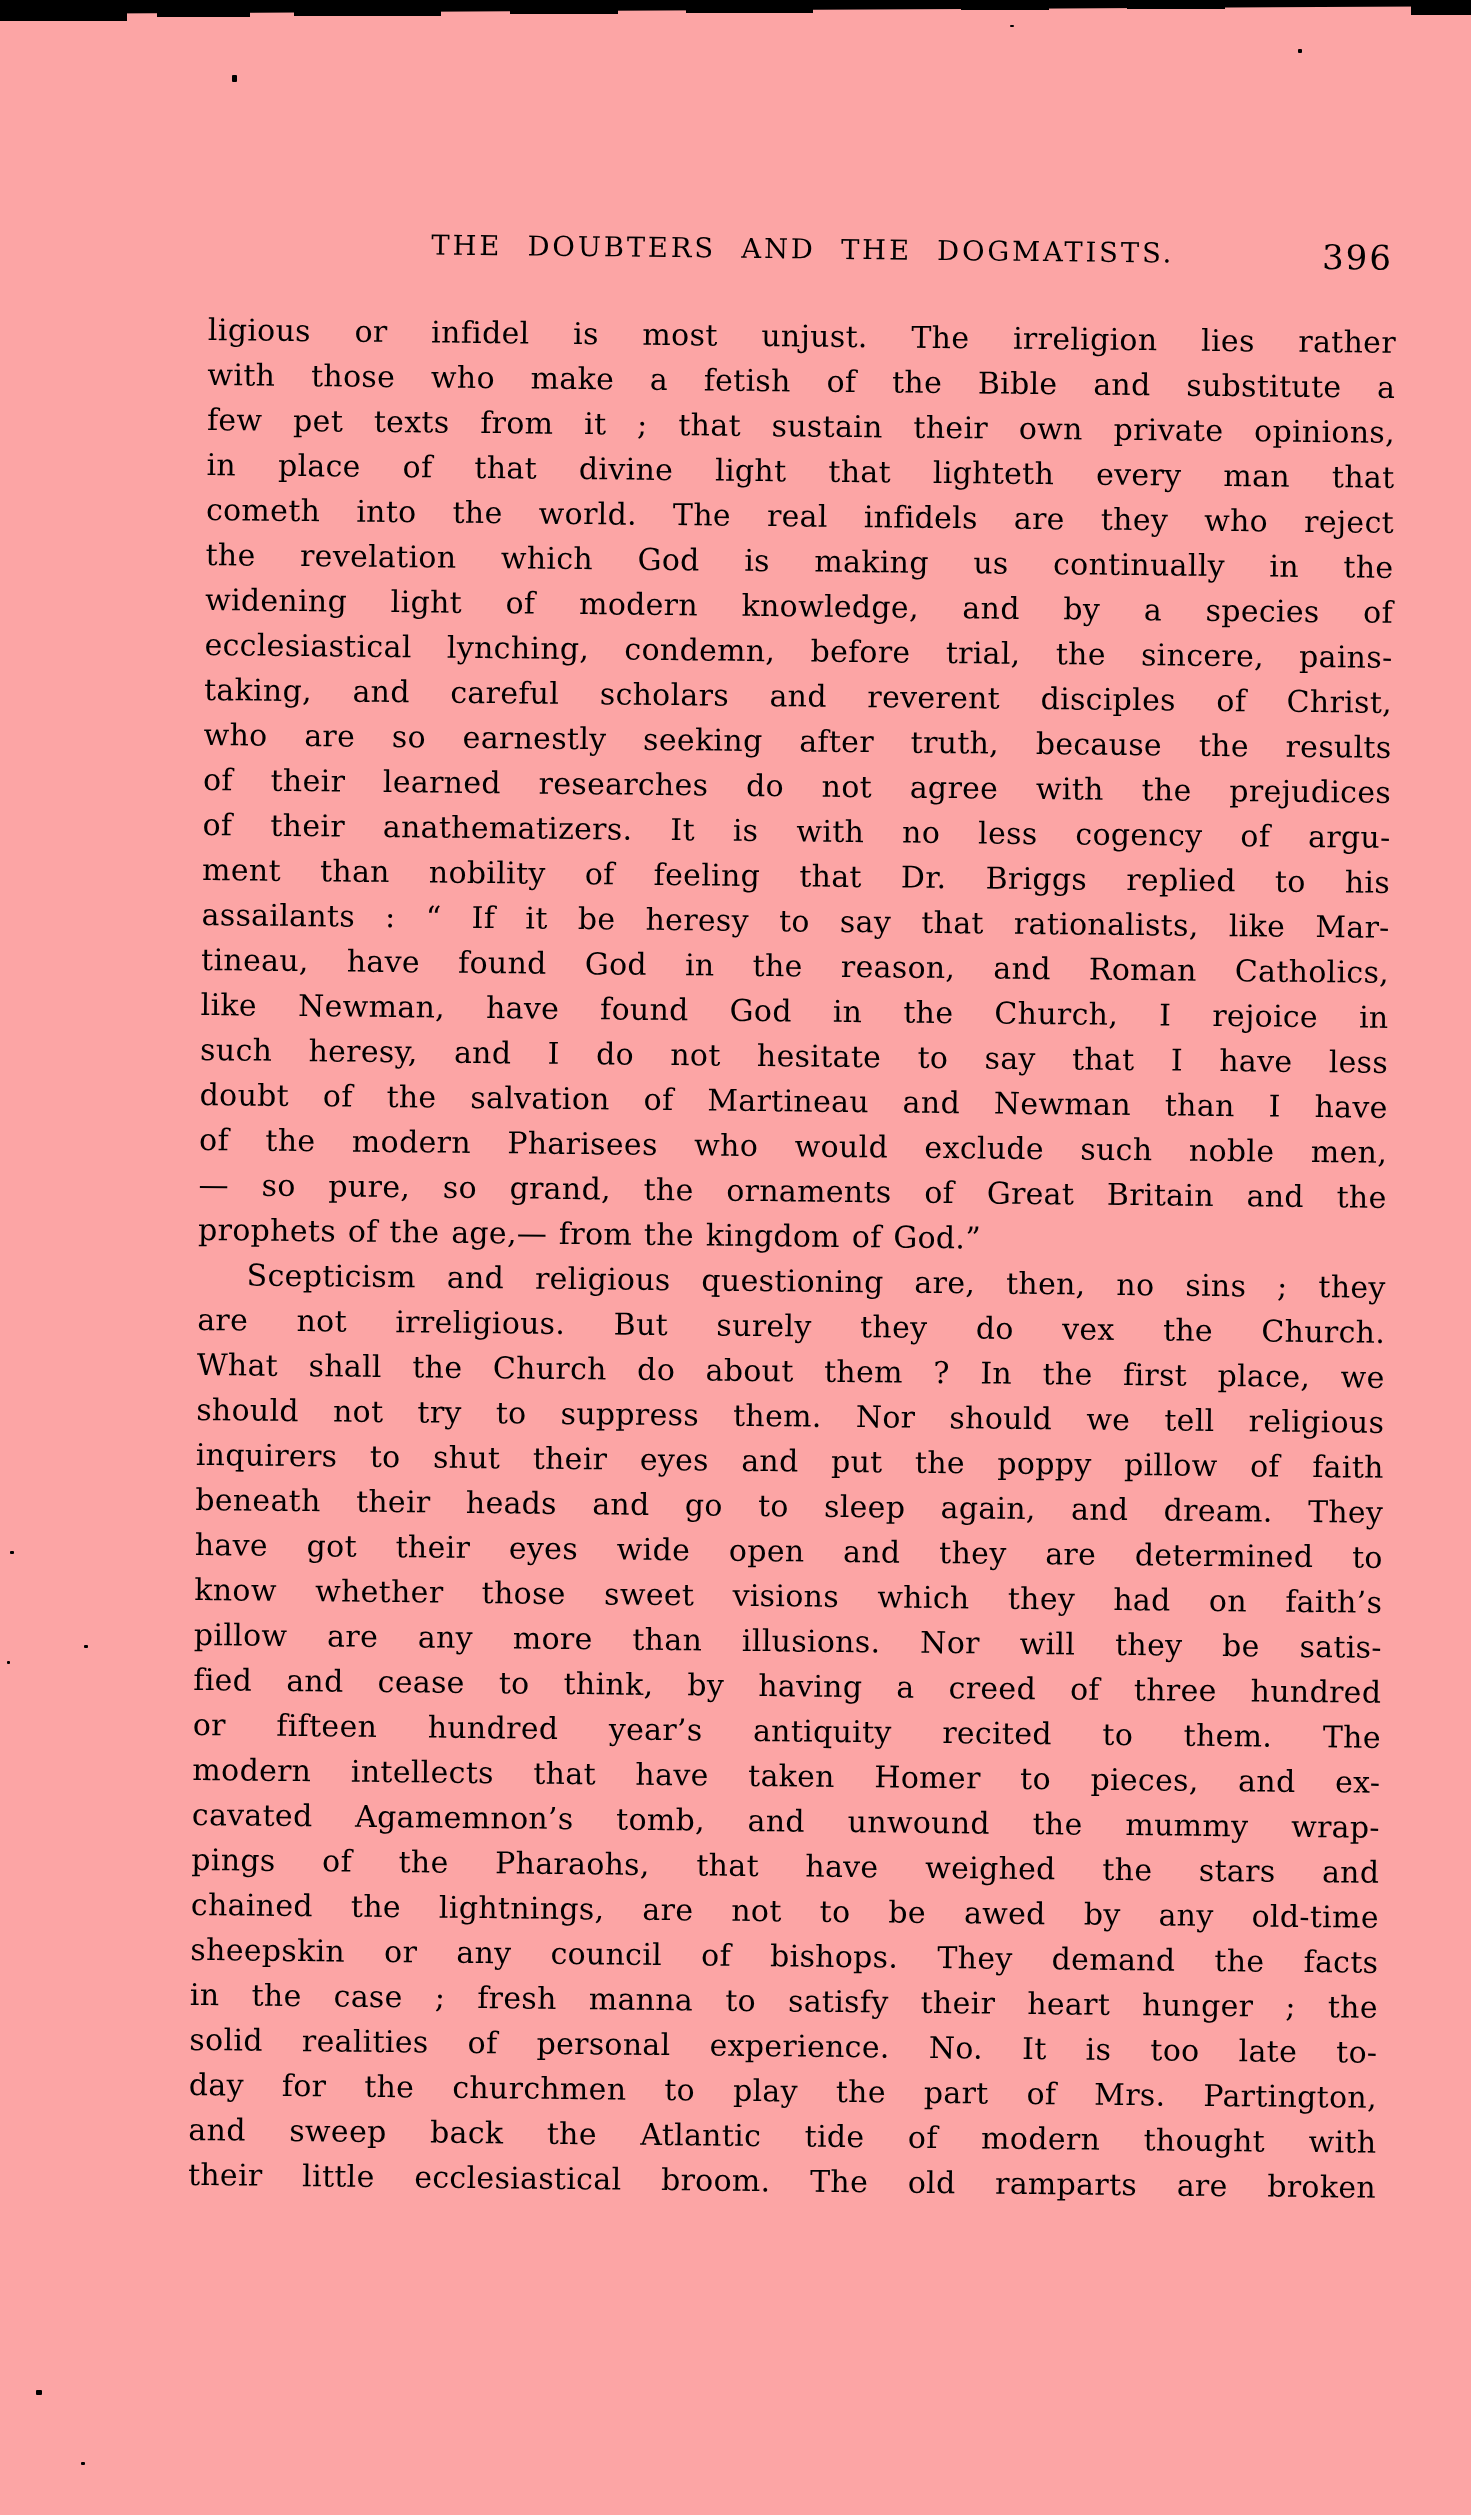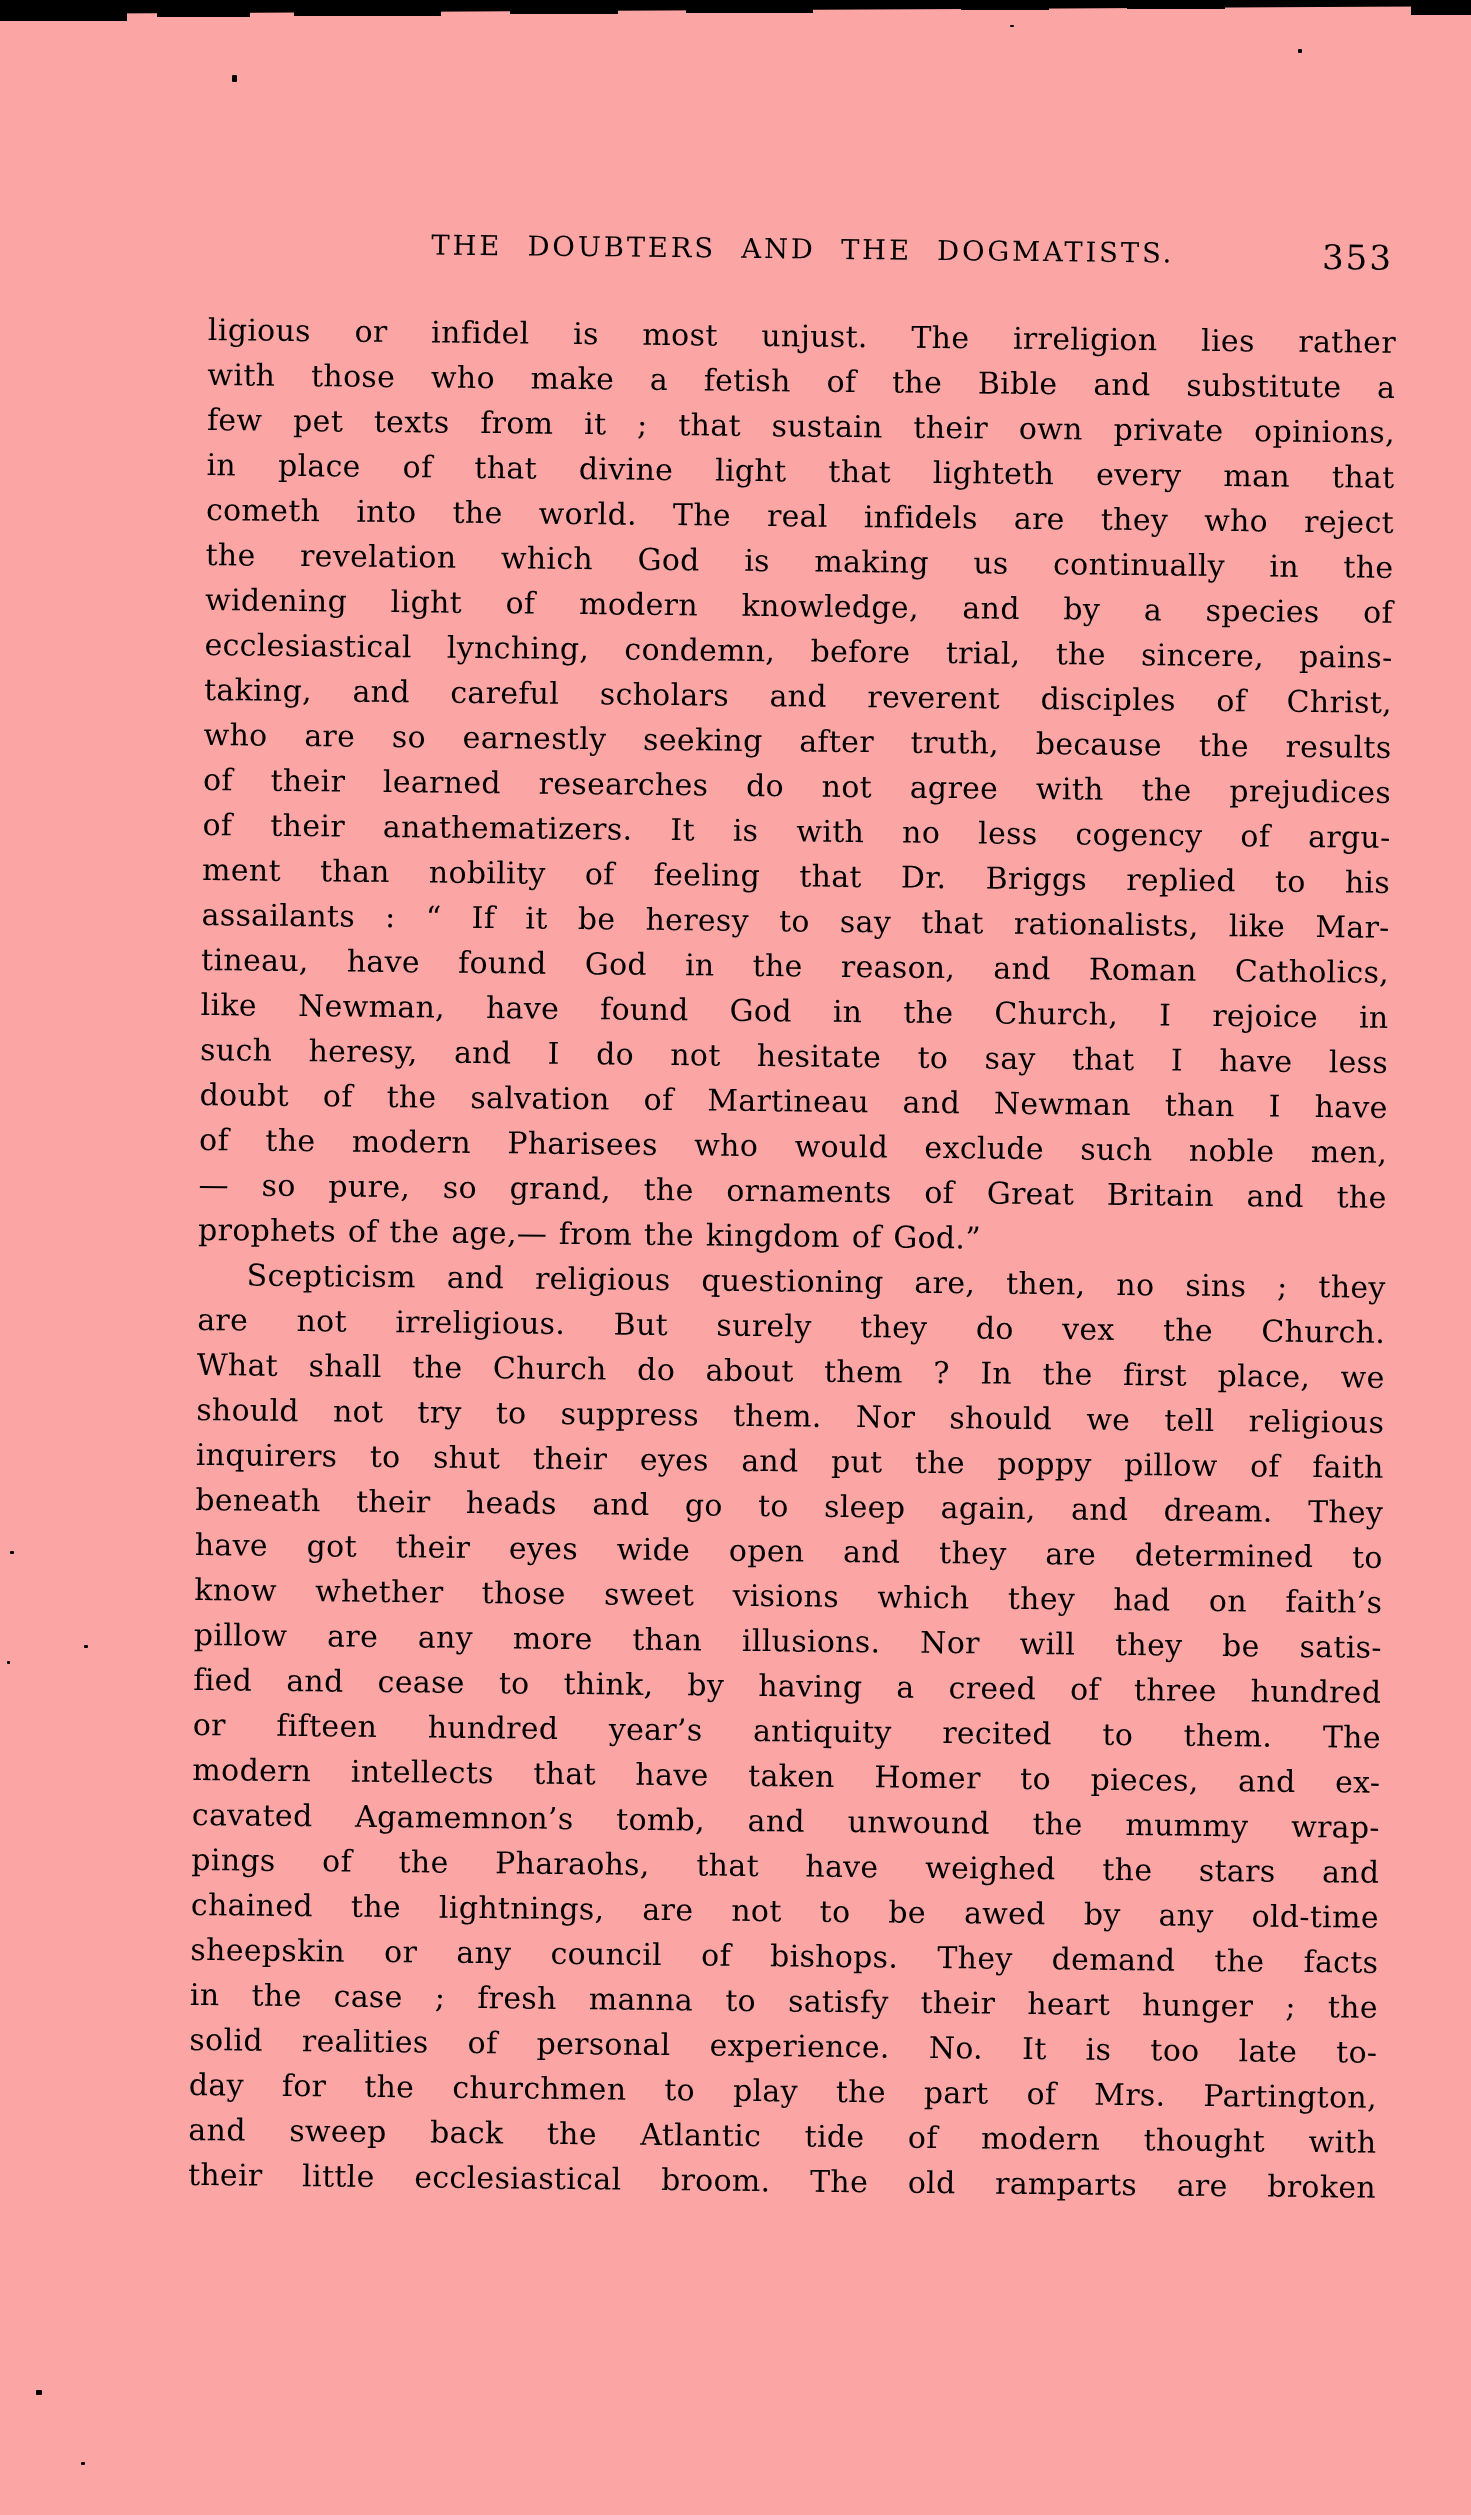--- a/index.html
+++ b/index.html
@@ -96,21 +96,21 @@
   <div class="band-bit" style="left:294px; top:9.8px; width:147px; height:5.9px;"></div>
   <div class="band-bit" style="left:510px; top:8.8px; width:108px; height:4.9px;"></div>
   <div class="band-bit" style="left:686px; top:7.8px; width:127px; height:4.9px;"></div>
   <div class="band-bit" style="left:961px; top:5.9px; width:88px; height:3.9px;"></div>
   <div class="band-bit" style="left:1127px; top:4.9px; width:98px; height:3.9px;"></div>
   <div class="band-bit" style="left:1411px; top:0; width:60px; height:14.7px;"></div>
 
   <div class="content">
     <div class="header">
       <span class="running-title">THE DOUBTERS AND THE DOGMATISTS.</span>
-      <span class="page-number">353</span>
+      <span class="page-number">396</span>
     </div>
 
     <div class="body-text">
         <div class="para">
           <div class="line">ligious or infidel is most unjust.  The irreligion lies rather</div>
           <div class="line">with those who make a fetish of the Bible and substitute a</div>
           <div class="line">few pet texts from it ; that sustain their own private opinions,</div>
           <div class="line">in place of that divine light that lighteth every man that</div>
           <div class="line">cometh into the world.  The real infidels are they who reject</div>
           <div class="line">the revelation which God is making us continually in the</div>

